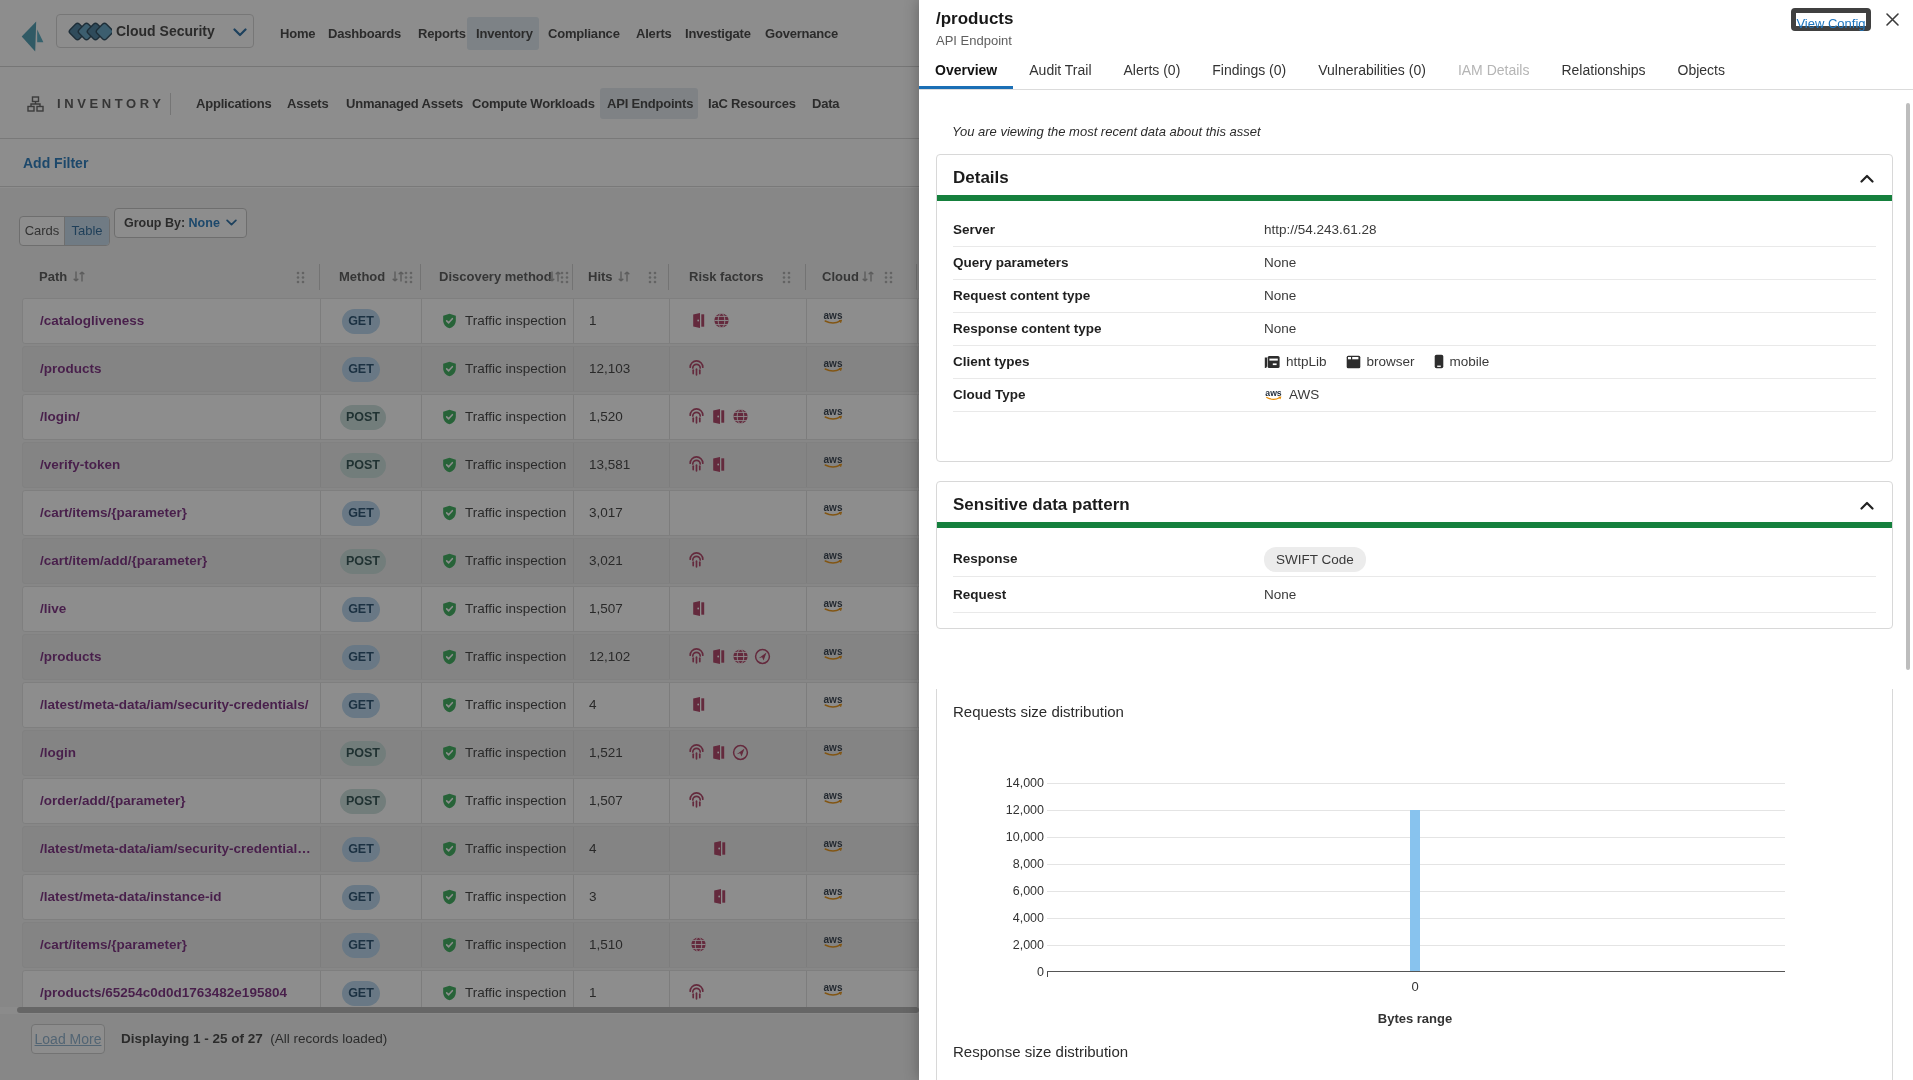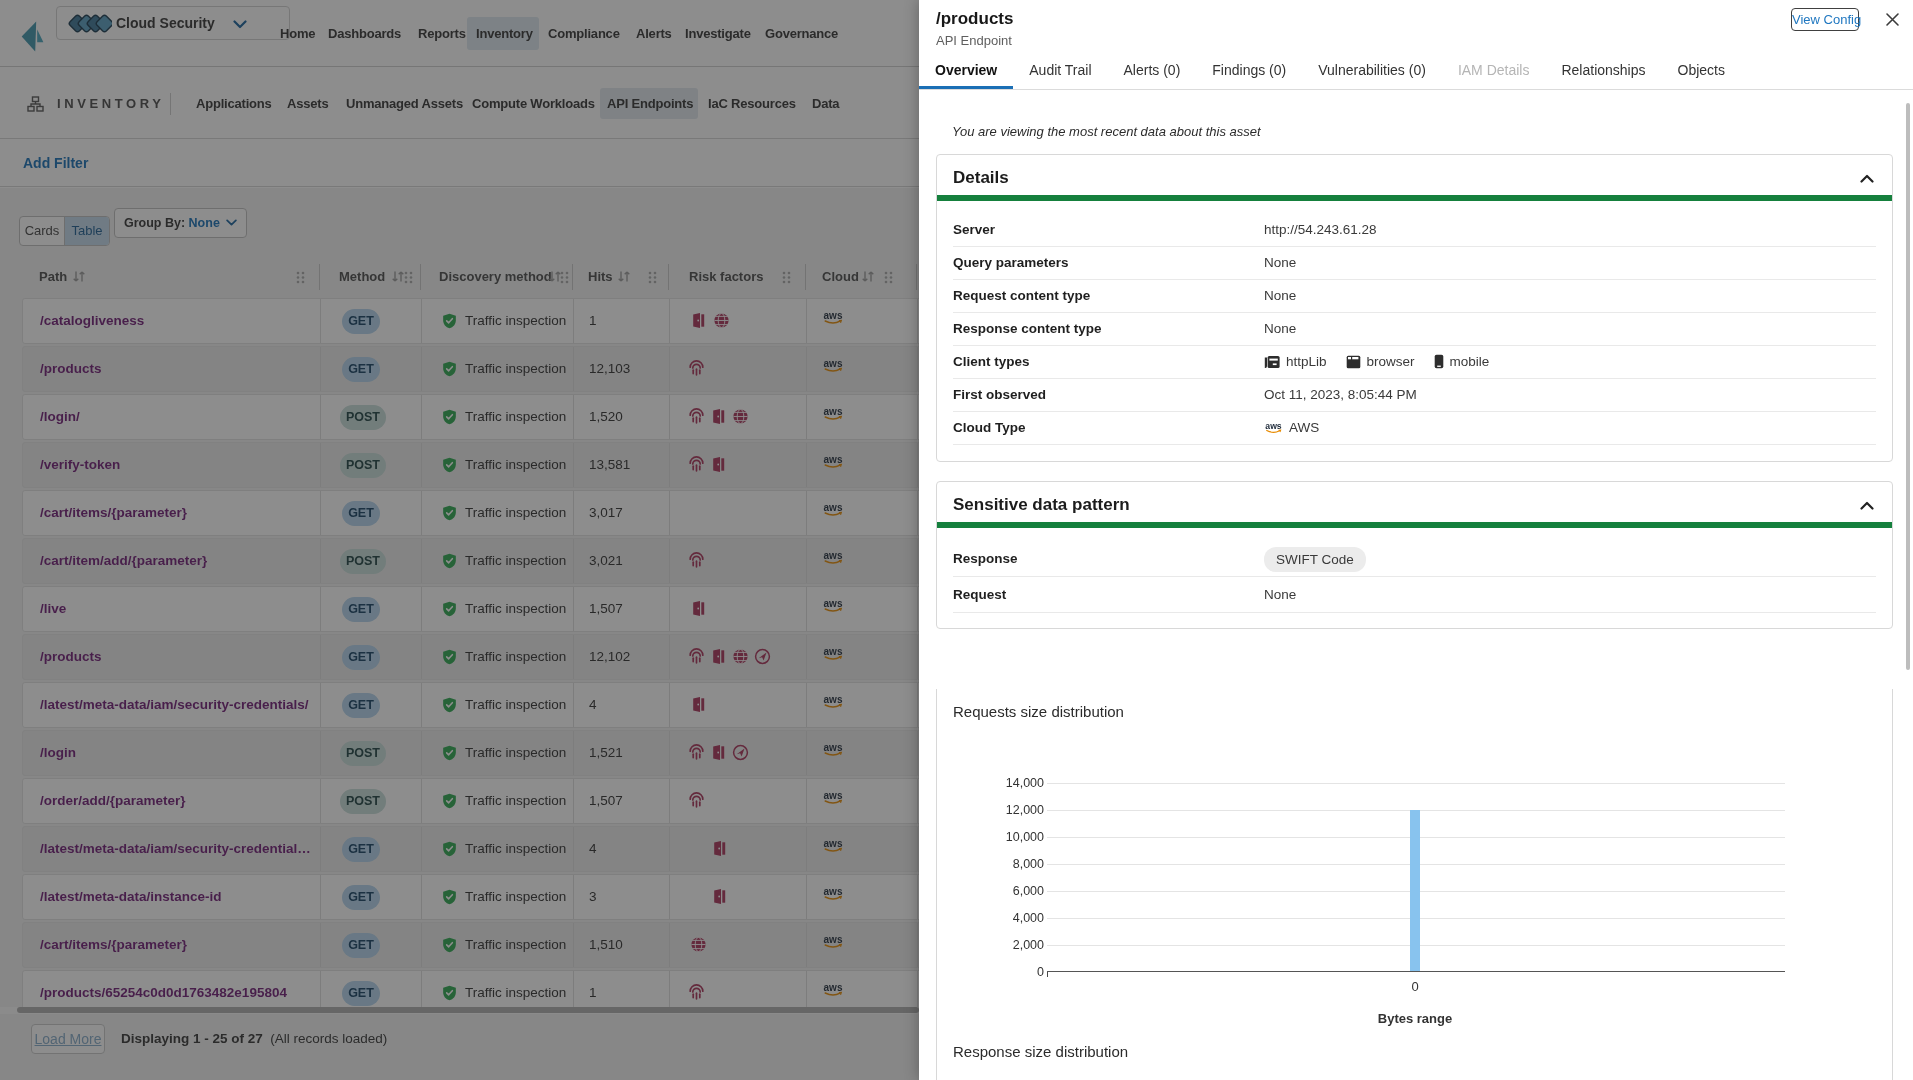--- a/index.html
+++ b/index.html
@@ -4,21 +4,21 @@
 <style>
 * { margin:0; padding:0; box-sizing:border-box; }
 html,body { width:1913px; height:1080px; overflow:hidden; font-family:"Liberation Sans", sans-serif; background:#fff; }
 #stage { position:relative; width:1913px; height:1080px; overflow:hidden; }
 #overlay { position:absolute; left:0; top:0; width:1913px; height:1080px; background:rgba(36,36,36,0.52); z-index:50; }
 .abs { position:absolute; }
 
 
 #topnav { position:absolute; left:0; top:0; width:1913px; height:67px; background:#fff; border-bottom:1px solid #cfcfcf; }
 #logo { position:absolute; left:20px; top:20px; }
-#csbox { position:absolute; left:56px; top:6px; width:234px; height:34px; border:1px solid #d2d2d2; border-radius:4px; background:#fff; }
+#csbox { position:absolute; left:56px; top:14px; width:198px; height:34px; border:1px solid #d2d2d2; border-radius:4px; background:#fff; }
 #csbox .diamonds { position:absolute; left:11px; top:5px; }
 #csbox .cstext { position:absolute; left:59px; top:8px; font-size:14px; font-weight:bold; color:#333; }
 #csbox .chev { position:absolute; left:176px; top:13px; }
 .navitem { position:absolute; top:0; height:67px; line-height:67px; font-size:13px; letter-spacing:-0.2px; font-weight:bold; color:#333; }
 .navhl { position:absolute; top:17px; height:33px; background:#dde8f0; border-radius:3px; }
 
 
 #invbar { position:absolute; left:0; top:68px; width:1913px; height:71px; background:#fff; border-bottom:1px solid #d6d6d6; }
 #invbar .ttl { position:absolute; left:57px; top:28px; font-size:13px; font-weight:bold; letter-spacing:3.6px; color:#4a4a4a; }
 #invbar .vdiv { position:absolute; left:170px; top:25px; width:1px; height:22px; background:#ccc; }
@@ -60,21 +60,21 @@
 #hscroll { position:absolute; left:0; top:1007px; width:919px; height:7px; background:#fbfbfb; z-index:5;}
 #hscroll .thumb { position:absolute; left:17px; top:0px; width:902px; height:6px; background:#aeaeae; border-radius:3px; }
 #footer { position:absolute; left:0; top:1014px; width:919px; height:66px; background:#f2f3f3; z-index:5;}
 #loadmore { position:absolute; left:31px; top:10px; width:74px; height:30px; border:1px solid #c9c9c9; border-radius:4px; background:#fff; text-align:center; line-height:28px; font-size:14px; color:#85abca;text-decoration:underline; }
 #dispinfo { position:absolute; left:121px; top:10px; height:30px; line-height:30px; font-size:13.5px; color:#333; }
 
 
 #panel { position:absolute; left:919px; top:0; width:994px; height:1080px; background:#fff; z-index:100; box-shadow:0 0 14px rgba(0,0,0,0.3); }
 #panel .ptitle { position:absolute; left:17px; top:9px; font-size:17px; font-weight:bold; color:#181818; }
 #panel .psub { position:absolute; left:17px; top:33px; font-size:13px; color:#5f5f5f; }
-#viewcfg { position:absolute; left:872px; top:8px; width:68px; height:23px; white-space:nowrap; border:1px solid #404040; border-radius:4px; text-align:center; line-height:21px; font-size:13px; font-weight:normal; color:#1f77c0; background:#fff; }
+#viewcfg { position:absolute; left:872px; top:8px; width:80px; height:23px; white-space:nowrap; border:5px solid #404040; border-radius:4px; text-align:center; line-height:21px; font-size:13px; font-weight:normal; color:#1f77c0; background:#fff; }
 #closex { position:absolute; left:966px; top:12px; }
 #tabs { position:absolute; left:0; top:55px; width:994px; height:35px; border-bottom:1px solid #dbdbdb; display:flex; }
 #tabs .tab { height:34px; line-height:30px; padding:0 16px; font-size:14px; color:#333; }
 #tabs .tab.active { color:#111; font-weight:bold; border-bottom:3px solid #1b6fb5; }
 #tabs .tab.disabled { color:#b5b5b5; }
 #note { position:absolute; left:33px; top:124px; font-size:13px; font-style:italic; color:#2b2b2b; }
 .card { position:absolute; left:17px; width:957px; background:#fff; border:1px solid #d8d8d8; border-radius:4px; }
 .cardhead { position:relative; height:46px; border-bottom:6px solid #15803d; }
 .cardhead .ct { position:absolute; left:16px; top:13px; font-size:17px; font-weight:bold; color:#1c1c1c; }
 .cardhead svg { position:absolute; right:18px; top:19px; }
@@ -828,24 +828,20 @@
               </svg><span style="margin-right:19px;">httpLib</span><svg class="cicon" width="15" height="14" viewBox="0 0 15 14">
                 <rect x="0.7" y="0.7" width="13.6" height="12.6" rx="1.5" fill="#2d2d2d"></rect>
                 <rect x="2" y="2" width="3" height="2.3" fill="#fff"></rect>
                 <rect x="6.2" y="2" width="6.2" height="2.3" fill="#fff"></rect>
               </svg><span style="margin-right:19px;">browser</span><svg class="cicon" width="10" height="15" viewBox="0 0 10 15">
                 <rect x="0.7" y="0.7" width="8.6" height="13.6" rx="1.8" fill="#2d2d2d"></rect>
                 <rect x="3.2" y="11.6" width="3.6" height="1.3" fill="#fff"></rect>
               </svg><span>mobile</span></span>
           </div>
         <div class="drow drow33">
-            <span class="lbl">First observed</span>
-            <span class="val">Oct 11, 2023, 8:05:44 PM</span>
-          </div>
-        <div class="drow drow33">
             <span class="lbl">Cloud Type</span>
             <span class="val" id="cloudtypeval"><svg class="cicon" width="19" height="13" viewBox="0 0 22 15" style="vertical-align:-2px;">
                 <text x="11" y="9" text-anchor="middle" font-size="10" font-weight="bold" fill="#232f3e" font-family="Liberation Sans">aws</text>
                 <path d="M3.2 11 Q11 15 18 11.2" fill="none" stroke="#e88b00" stroke-width="1.5" stroke-linecap="round"></path>
                 <path d="M18.5 12.7 L19.3 10.5 L16.9 10.7" fill="none" stroke="#e88b00" stroke-width="1.2"></path>
               </svg><span>AWS</span></span>
           </div>
       </div>
     </div>
 

